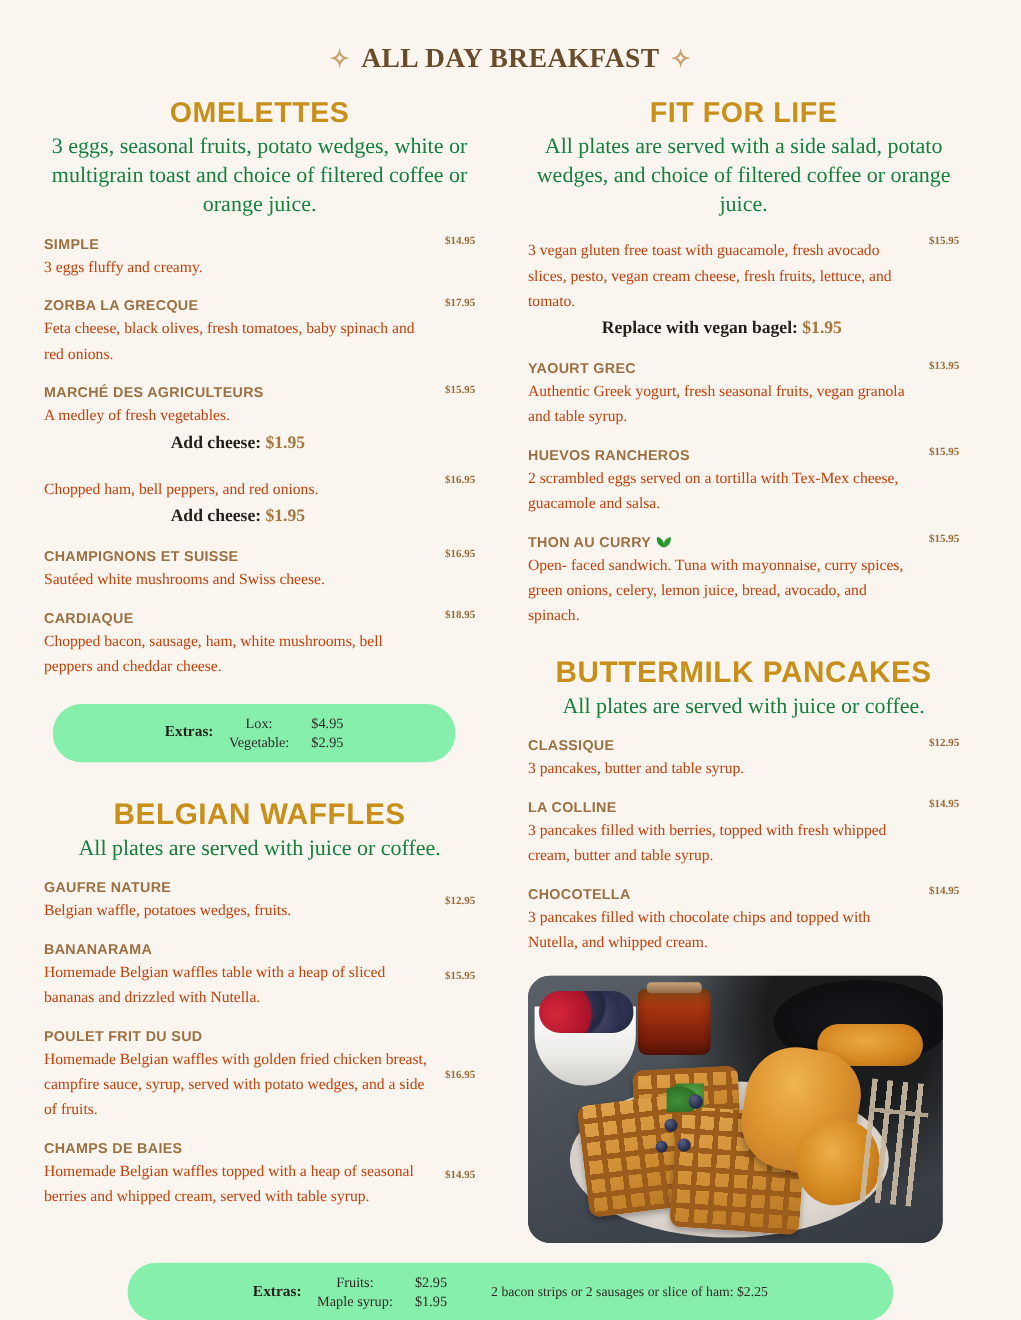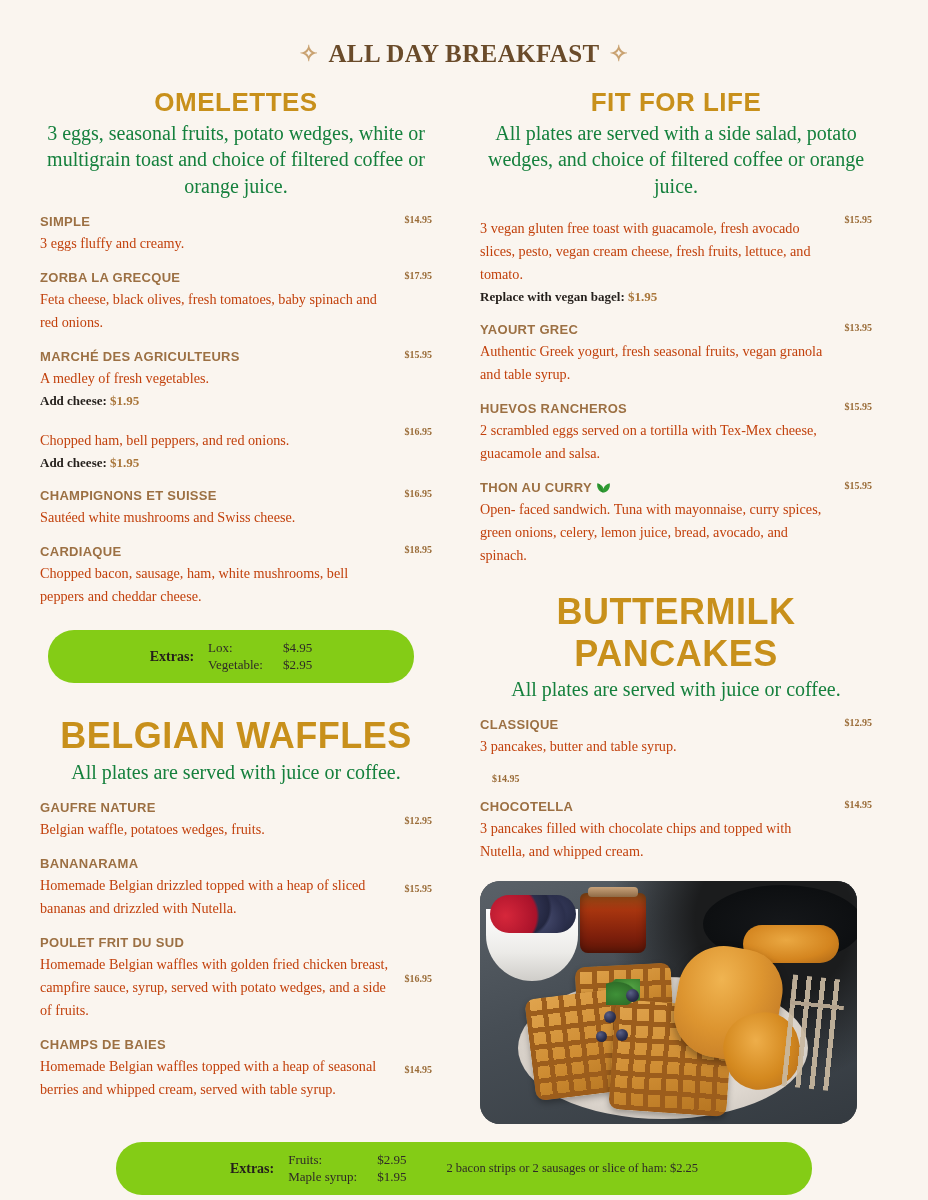--- a/index.html
+++ b/index.html
@@ -62,21 +62,21 @@
   }
   .section-title {
     font-family: "Liberation Sans", sans-serif;
     font-weight: bold;
     font-size: 26px;
     letter-spacing: 0.5px;
     color: #c8901b;
     line-height: 1.15;
   }
   .section-title.big {
-    font-size: 36px;
+    font-size: 27px;
   }
   .section-sub {
     font-family: "Liberation Serif", serif;
     font-size: 20px;
     line-height: 1.32;
     color: #15803d;
     margin-top: 2px;
     padding: 0 6px;
   }
 
@@ -105,25 +105,26 @@
   }
   .item-desc {
     font-family: "Liberation Serif", serif;
     font-size: 14.2px;
     line-height: 1.62;
     color: #c2410c;
     margin-top: 3px;
   }
   .addon {
     font-family: "Liberation Serif", serif;
-    font-size: 13px;
+    font-size: 16px;
     line-height: 1.55;
     font-weight: bold;
     color: #241f1b;
     margin-top: 1px;
+    text-align: center;
   }
   .addon .addon-price {
     color: #a9763a;
   }
   .item-price {
     font-family: "Liberation Serif", serif;
     font-weight: bold;
     font-size: 10px;
     color: #9a6c38;
     flex: 0 0 auto;
@@ -134,27 +135,28 @@
   
   .leaf {
     display: inline-block;
     width: 15px;
     height: 13px;
     flex: 0 0 auto;
   }
 
   
   .extras {
-    background: #84cc16;
+    background: #86efac;
     border-radius: 26px;
     margin-top: 22px;
     padding: 10px 18px;
     display: flex;
     align-items: center;
     justify-content: center;
+    text-align: center;
   }
   .extras-label {
     font-family: "Liberation Serif", serif;
     font-weight: bold;
     font-size: 14px;
     color: #241f1b;
     margin-right: 14px;
     white-space: nowrap;
   }
   .extras-rows {
@@ -464,21 +466,21 @@
           <div class="item-body">
             <div class="item-name">GAUFRE NATURE</div>
             <div class="item-desc">Belgian waffle, potatoes wedges, fruits.</div>
           </div>
           <div class="item-price">$12.95</div>
         </div>
 
         <div class="item centered">
           <div class="item-body">
             <div class="item-name">BANANARAMA</div>
-            <div class="item-desc">Homemade Belgian drizzled topped with a heap of sliced bananas and drizzled with Nutella.</div>
+            <div class="item-desc">Homemade Belgian waffles table with a heap of sliced bananas and drizzled with Nutella.</div>
           </div>
           <div class="item-price">$15.95</div>
         </div>
 
         <div class="item centered">
           <div class="item-body">
             <div class="item-name">POULET FRIT DU SUD</div>
             <div class="item-desc">Homemade Belgian waffles with golden fried chicken breast, campfire sauce, syrup, served with potato wedges, and a side of fruits.</div>
           </div>
           <div class="item-price">$16.95</div>
@@ -553,20 +555,24 @@
       <div>
         <div class="item">
           <div class="item-body">
             <div class="item-name">CLASSIQUE</div>
             <div class="item-desc">3 pancakes, butter and table syrup.</div>
           </div>
           <div class="item-price">$12.95</div>
         </div>
 
         <div class="item">
+          <div class="item-body">
+            <div class="item-name">LA COLLINE</div>
+            <div class="item-desc">3 pancakes filled with berries, topped with fresh whipped cream, butter and table syrup.</div>
+          </div>
           <div class="item-price">$14.95</div>
         </div>
 
         <div class="item">
           <div class="item-body">
             <div class="item-name">CHOCOTELLA</div>
             <div class="item-desc">3 pancakes filled with chocolate chips and topped with Nutella, and whipped cream.</div>
           </div>
           <div class="item-price">$14.95</div>
         </div>

